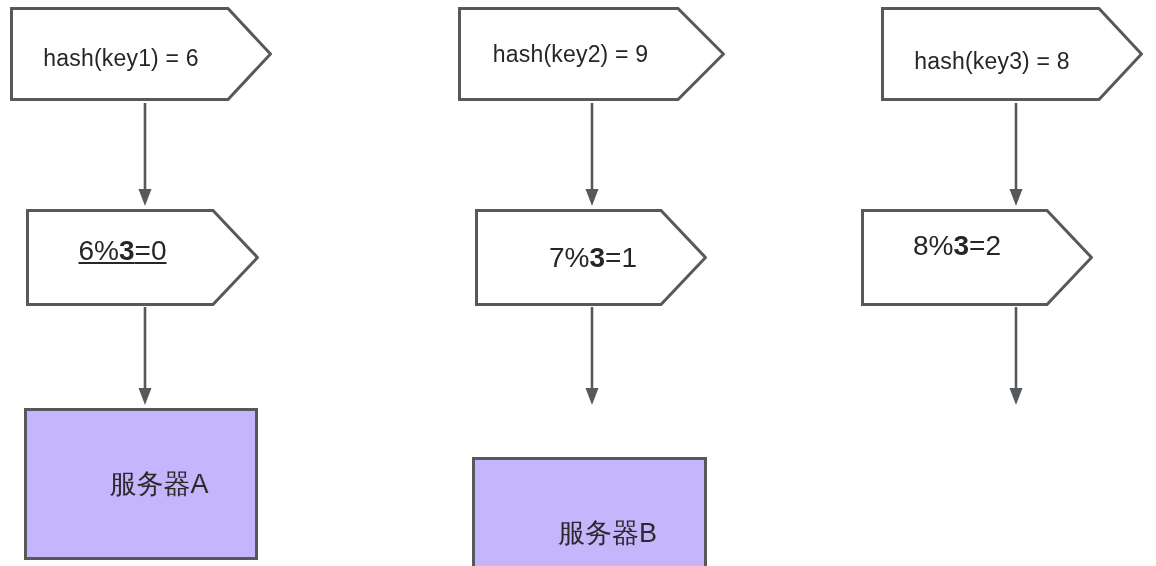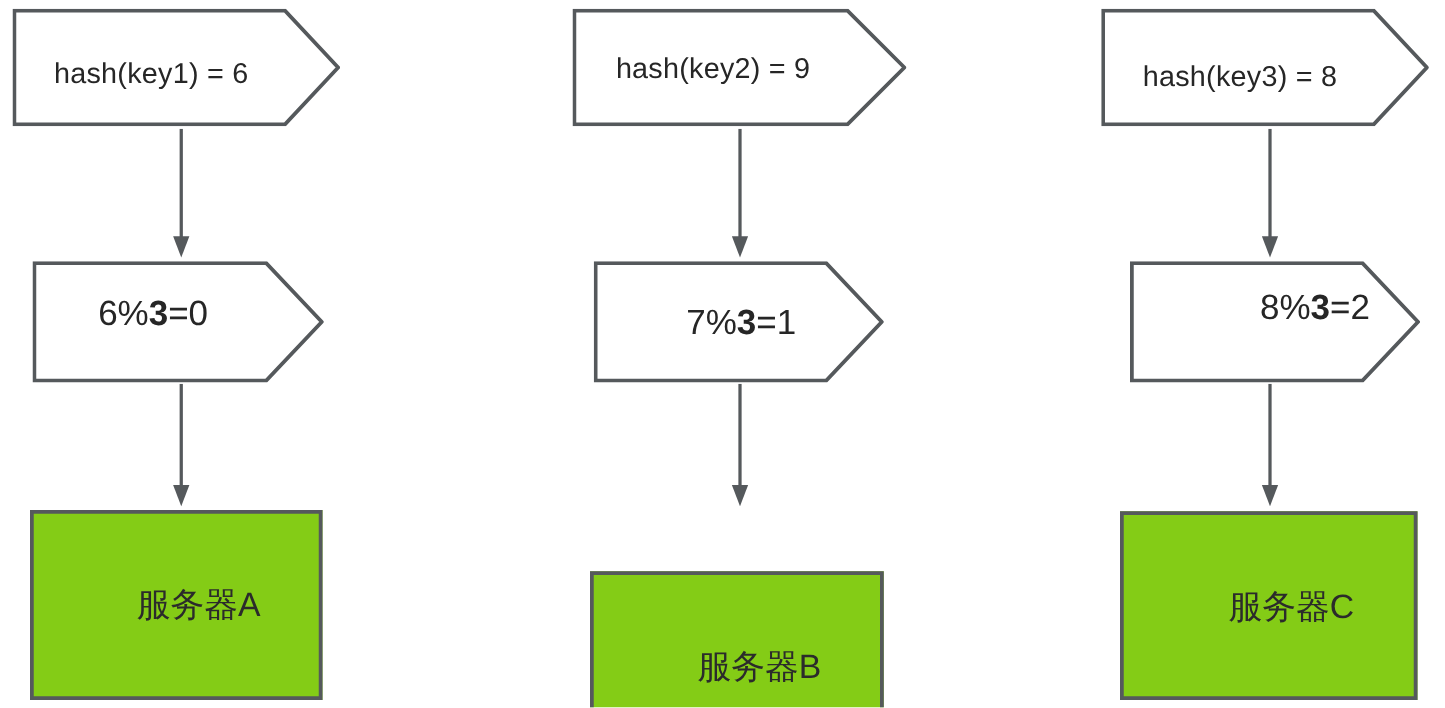--- a/index.html
+++ b/index.html
@@ -37,21 +37,21 @@
     letter-spacing: 0.2px;
   }
   .mod-step .label {
     font-size: 28px;
   }
   .mod-step .label b {
     font-weight: 700;
   }
   .server-box {
     position: absolute;
-    background: #84cc16;
+    background: #c4b5fd;
     border: 3px solid #55595c;
     box-sizing: border-box;
     display: flex;
     align-items: center;
     justify-content: center;
     color: #2b2b2b;
     font-size: 27px;
     padding-left: 36px;
   }
   .arrow {
@@ -81,21 +81,21 @@
       <polygon class="pent" points="1.5,1.5 218,1.5 260.5,47 218,92.5 1.5,92.5"></polygon>
     </svg>
     <span class="label">hash(key1) = 6</span>
   </div>
 
   <svg class="arrow" style="left:137px; top:103px;" width="16" height="104" viewBox="0 0 16 104">
     <line x1="8" y1="0" x2="8" y2="87"></line>
     <polygon points="1.5,86 14.5,86 8,103"></polygon>
   </svg>
 
-  <div class="shape mod-step" style="left:26px; top:209px; width:233px; height:83px; padding-right:40px; box-sizing:border-box;">
+  <div class="shape mod-step" style="left:26px; top:209px; width:233px; height:83px; padding-right:40px; box-sizing:border-box;text-decoration:underline;">
     <svg class="outline" width="233" height="97" viewBox="0 0 233 97">
       <polygon class="pent" points="1.5,1.5 187,1.5 231.5,48.5 187,95.5 1.5,95.5"></polygon>
     </svg>
     <span class="label"><span>6%</span><b>3</b><span>=0</span></span>
   </div>
 
   <svg class="arrow" style="left:137px; top:307px;" width="16" height="99" viewBox="0 0 16 99">
     <line x1="8" y1="0" x2="8" y2="82"></line>
     <polygon points="1.5,81 14.5,81 8,98"></polygon>
   </svg>
@@ -137,29 +137,26 @@
       <polygon class="pent" points="1.5,1.5 218,1.5 260.5,47 218,92.5 1.5,92.5"></polygon>
     </svg>
     <span class="label">hash(key3) = 8</span>
   </div>
 
   <svg class="arrow" style="left:1008px; top:103px;" width="16" height="104" viewBox="0 0 16 104">
     <line x1="8" y1="0" x2="8" y2="87"></line>
     <polygon points="1.5,86 14.5,86 8,103"></polygon>
   </svg>
 
-  <div class="shape mod-step" style="left:904px; top:209px; width:232px; height:74px; padding-right:40px; box-sizing:border-box;justify-content:flex-end;">
+  <div class="shape mod-step" style="left:861px; top:209px; width:232px; height:74px; padding-right:40px; box-sizing:border-box;">
     <svg class="outline" width="232" height="97" viewBox="0 0 232 97">
       <polygon class="pent" points="1.5,1.5 186,1.5 230.5,48.5 186,95.5 1.5,95.5"></polygon>
     </svg>
     <span class="label"><span>8%</span><b>3</b><span>=2</span></span>
   </div>
 
   <svg class="arrow" style="left:1008px; top:307px;" width="16" height="99" viewBox="0 0 16 99">
     <line x1="8" y1="0" x2="8" y2="82"></line>
     <polygon points="1.5,81 14.5,81 8,98"></polygon>
   </svg>
 
-  <div class="server-box" style="left:896px; top:409px; width:238px; height:151px;">
-    <span>服务器C</span>
-  </div>
 
 </div>
 
 </body></html>

